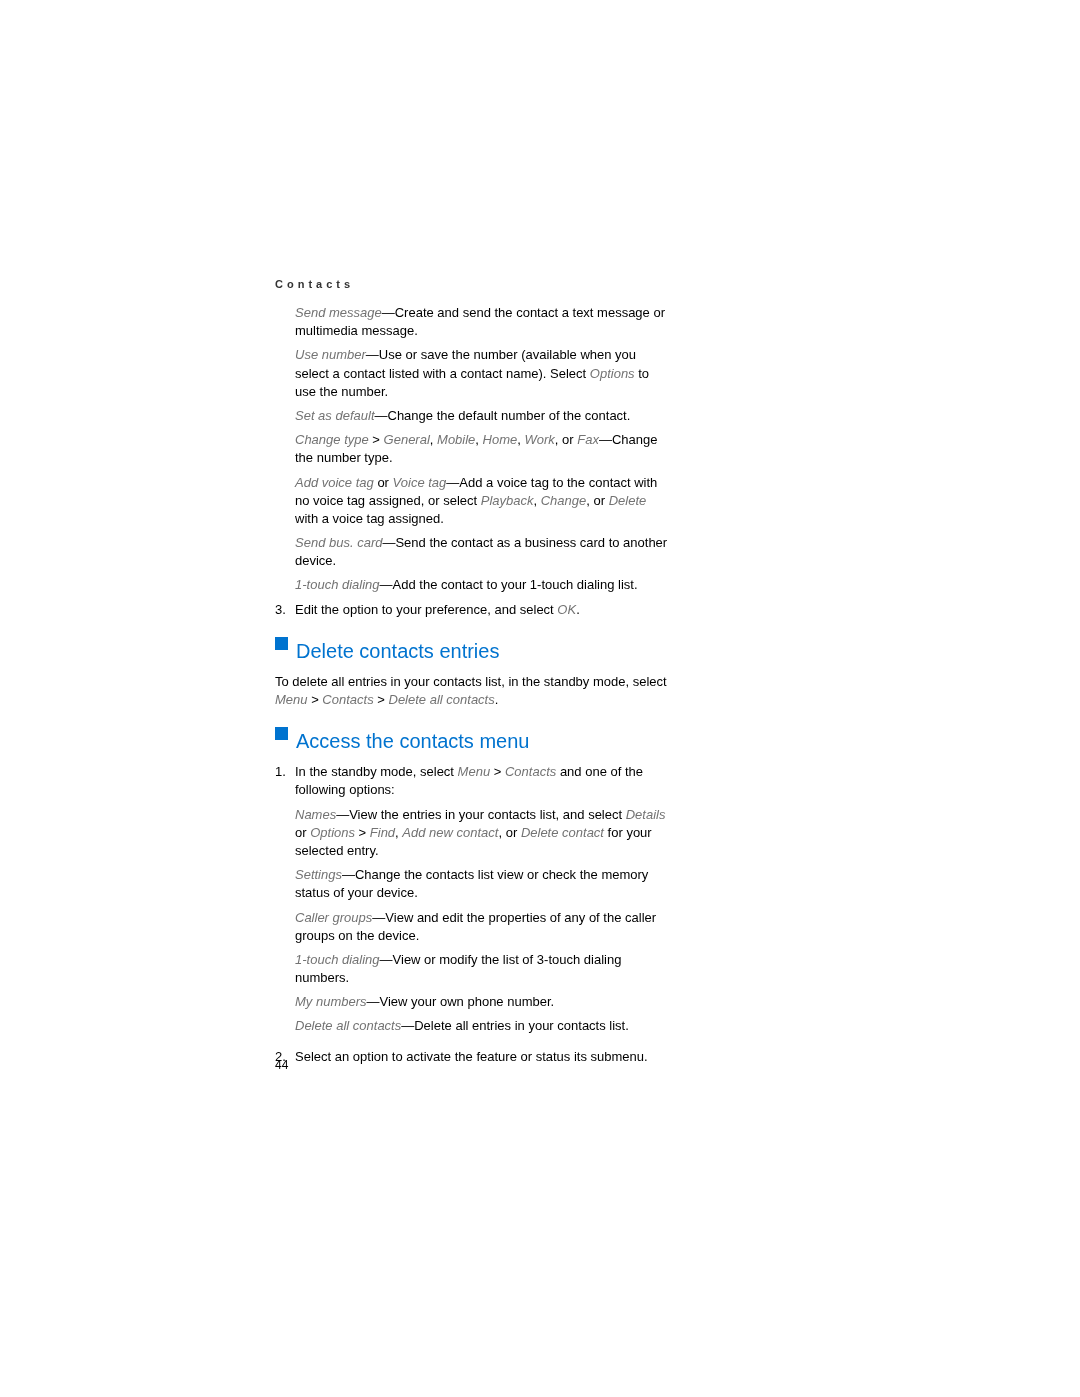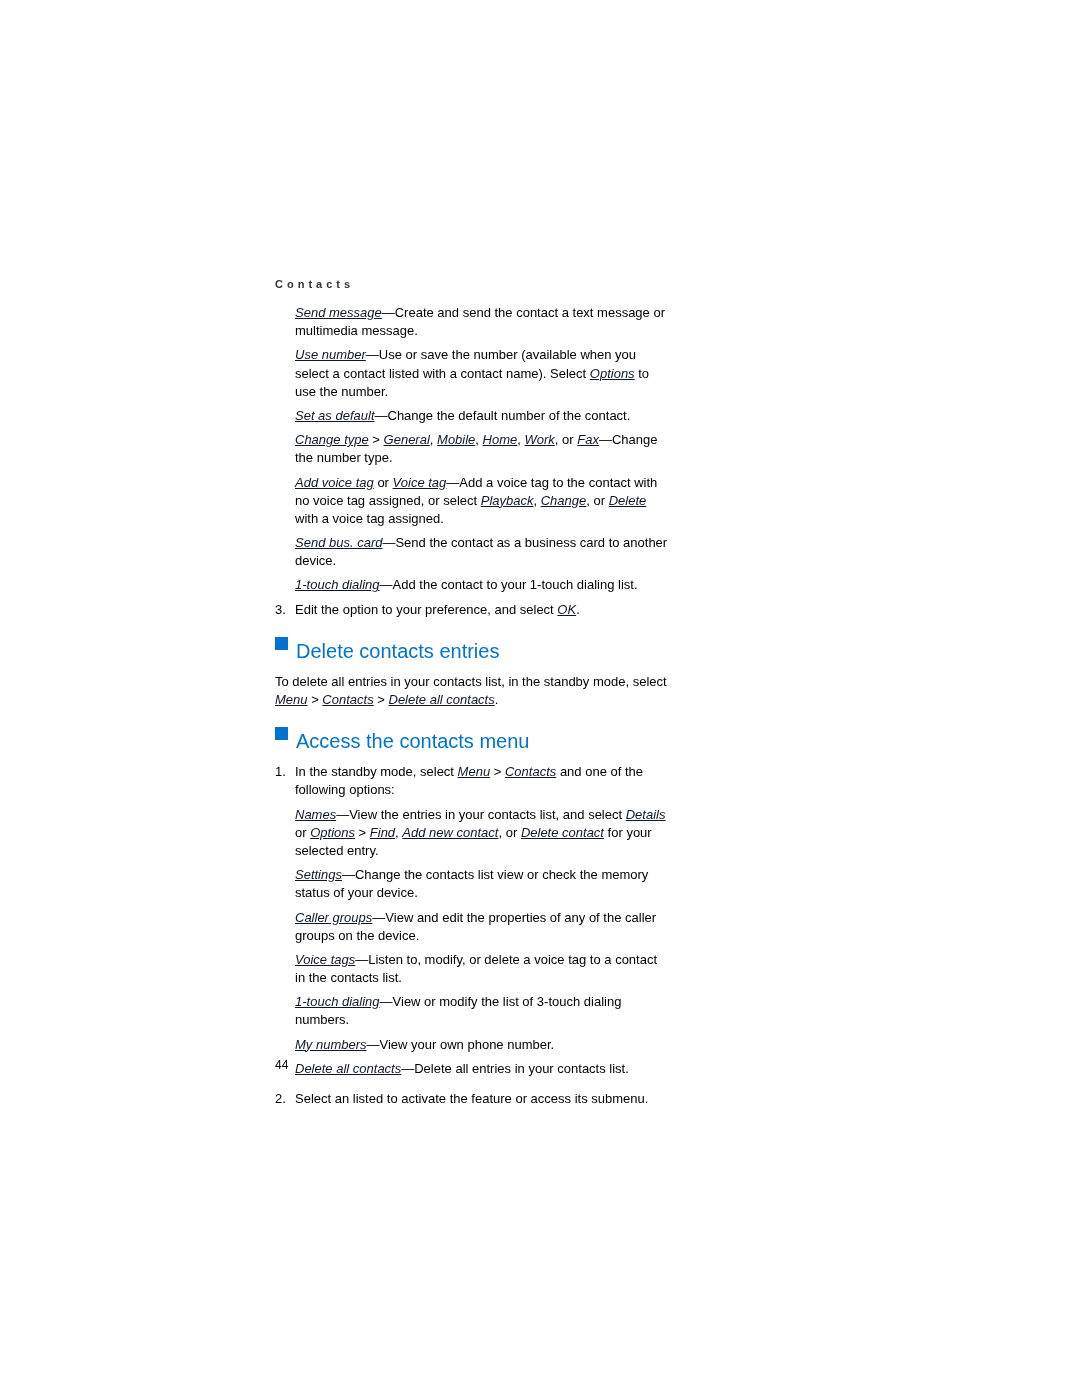--- a/index.html
+++ b/index.html
@@ -32,23 +32,22 @@
     line-height: 1.4;
     max-width: 420px;
   }
   .para {
     margin: 0 0 6px 0;
   }
   .indent {
     margin-left: 20px;
   }
   .menu-item {
-    color: #0f172a;
+    color: #737373;
     font-style: italic;
-    text-decoration: underline;
   }
   .heading-row {
     margin: 18px 0 8px 0;
     display: flex;
   }
   .heading-sq {
     width: 13px;
     height: 13px;
     background: #0073cf;
     margin-right: 8px;
@@ -143,39 +142,36 @@
         </p>
 
         <p class="para">
           <span class="menu-item">Settings</span><span>—Change the contacts list view or check the memory status of your device.</span>
         </p>
 
         <p class="para">
           <span class="menu-item">Caller groups</span><span>—View and edit the properties of any of the caller groups on the device.</span>
         </p>
 
-        <p class="para">
-          <span class="menu-item">Voice tags</span><span>—Listen to, modify, or delete a voice tag to a contact in the contacts list.</span>
-        </p>
 
         <p class="para">
           <span class="menu-item">1-touch dialing</span><span>—View or modify the list of 3-touch dialing numbers.</span>
         </p>
 
         <p class="para">
           <span class="menu-item">My numbers</span><span>—View your own phone number.</span>
         </p>
 
         <p class="para">
           <span class="menu-item">Delete all contacts</span><span>—Delete all entries in your contacts list.</span>
         </p>
       </div>
     </div>
 
     <div class="ol-line">
       <div class="ol-num">2.</div>
-      <div>Select an listed to activate the feature or access its submenu.</div>
+      <div>Select an option to activate the feature or status its submenu.</div>
     </div>
 
   </div>
 
   <div class="page-num">44</div>
 </div>
 
 </body></html>

